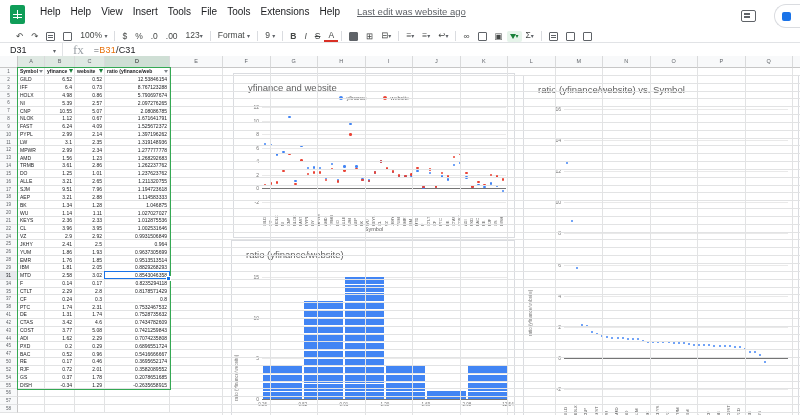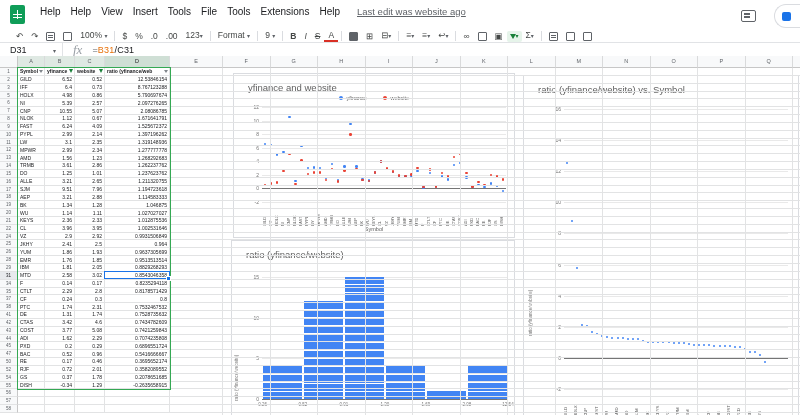--- a/index.html
+++ b/index.html
@@ -37,21 +37,21 @@
   .bold-b{font-weight:bold;}
   .ital-i{font-style:italic;}
   .strike-s{text-decoration:line-through;}
   .color-a{border-bottom:2px solid #d93025;line-height:9px;}
   .filter-tool{background:#e6f4ea;border-radius:2px;padding:0 3px;display:flex;align-items:center;height:11px;}
   .funnel{width:0;height:0;border-left:3.5px solid transparent;border-right:3.5px solid transparent;border-top:5px solid #188038;}
   
   .formula-bar{height:14px;border-top:1px solid #e1e3e6;border-bottom:1px solid #c7c7c7;display:flex;align-items:center;font-size:9px;color:#202124;}
   .name-box{width:52px;padding-left:10px;display:flex;align-items:center;justify-content:space-between;color:#202124;}
   .name-car{font-size:6px;color:#5f6368;margin-right:6px;}
-  .fx{font-style:italic;font-size:13px;color:#9aa0a6;border-left:1px solid #e1e3e6;padding:0 10px;font-family:"Liberation Serif",serif;}
+  .fx{font-size:13px;color:#9aa0a6;border-left:1px solid #e1e3e6;padding:0 10px;font-family:"Liberation Serif",serif;}
   .formula-text{letter-spacing:.2px;}
   
   .sheet{position:absolute;left:0;top:56px;width:800px;height:359px;overflow:hidden;background:#fff;}
   .colhead,.rowhead,.cell{box-sizing:border-box;position:absolute;}
   .colhead{top:0;height:12px;background:#f8f9fa;border-right:1px solid #d9dadb;border-bottom:1px solid #c7c7c7;
            font-size:5.5px;color:#5f6368;text-align:center;line-height:11px;}
   .colhead.tint{background:#dfe9e3;}
   .colhead.sel{background:#cfdfd5;color:#202124;}
   .corner{position:absolute;left:0;top:0;width:18px;height:12px;background:#f8f9fa;border-right:1px solid #c7c7c7;border-bottom:1px solid #c7c7c7;box-sizing:border-box;}
   .rowhead{left:0;width:18px;background:#f8f9fa;border-right:1px solid #c7c7c7;border-bottom:1px solid #e2e3e4;

